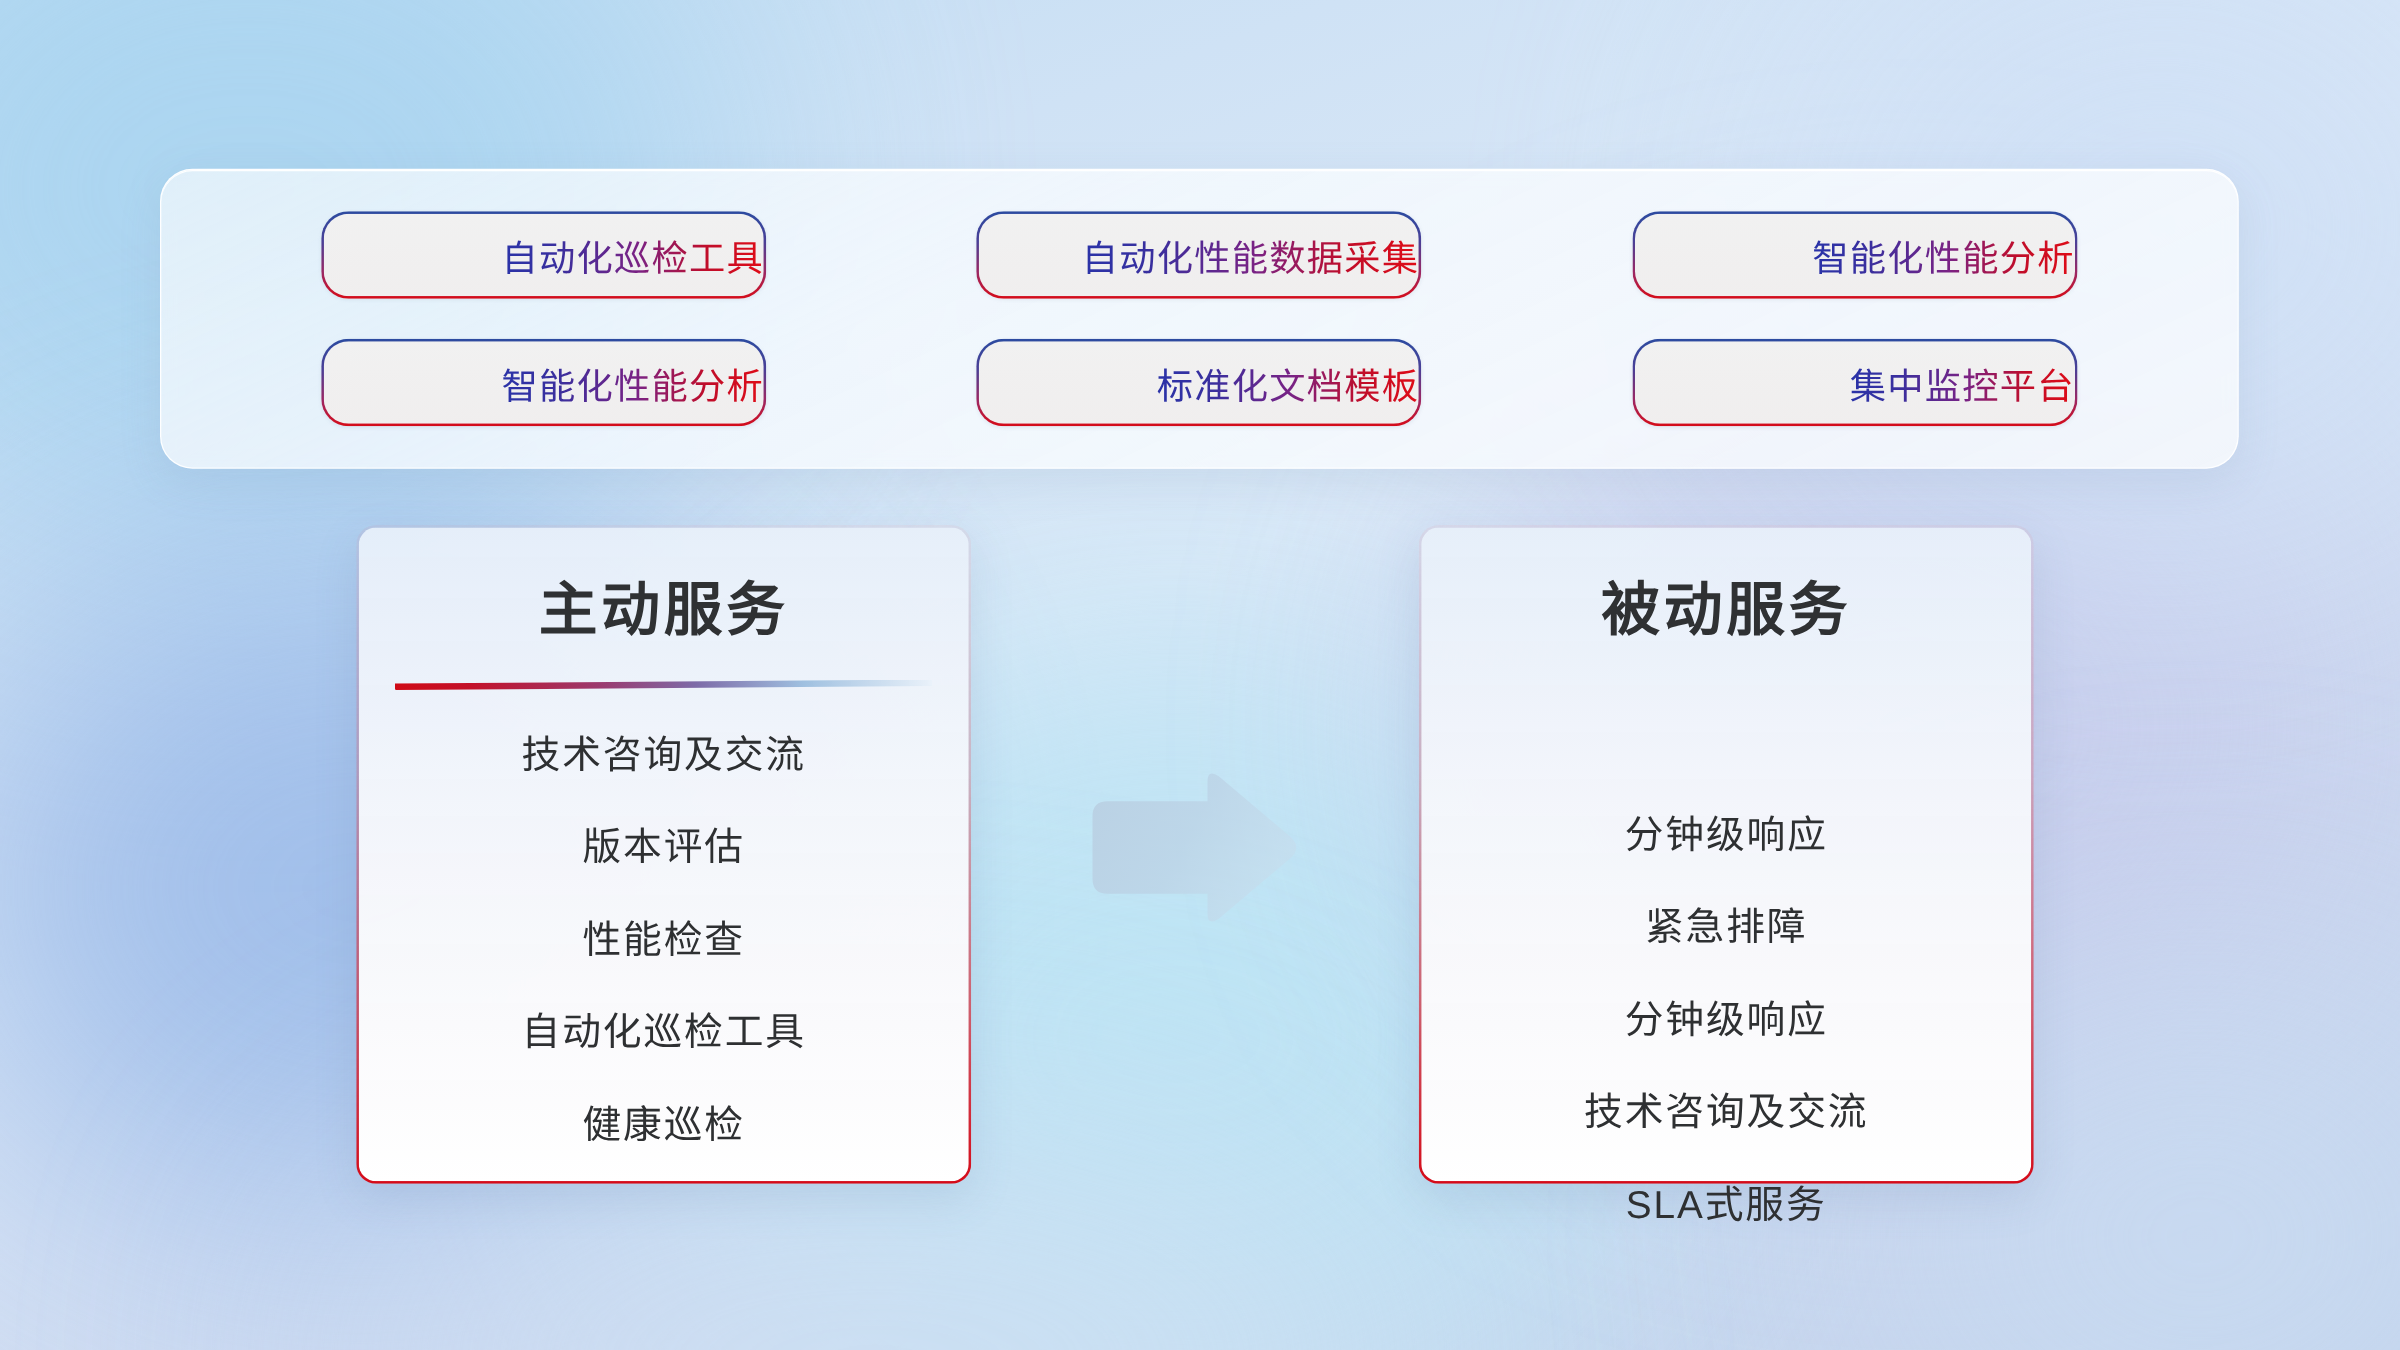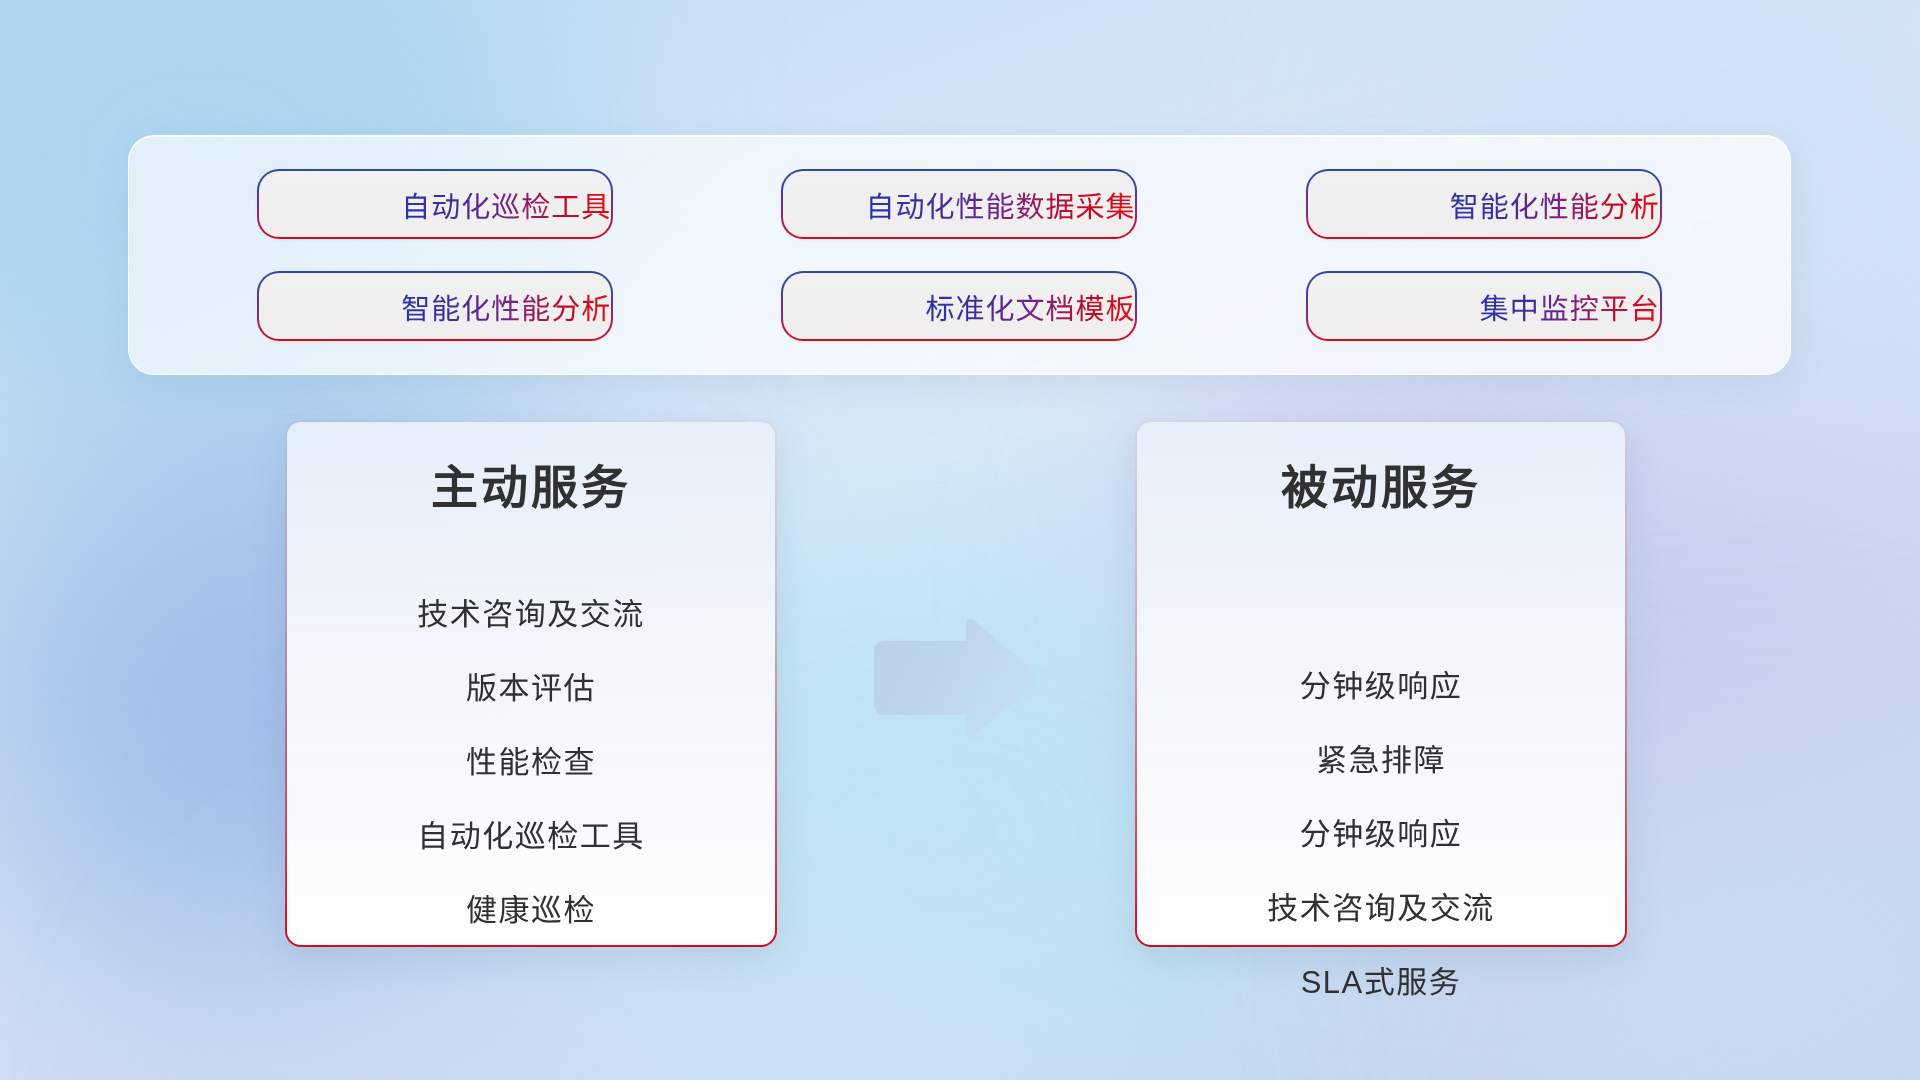--- a/index.html
+++ b/index.html
@@ -127,21 +127,21 @@
     border-radius: 1px;
   }
 
   .svc-list {
     list-style: none;
     width: 100%;
     display: flex;
     flex-direction: column;
     align-items: center;
     gap: 29px;
-    margin-top: 19px;
+    margin-top: 0;
   }
   .svc-item {
     font-size: 31px;
     font-weight: 400;
     color: #2e3032;
     letter-spacing: 1.5px;
     white-space: nowrap;
   }
 
   

